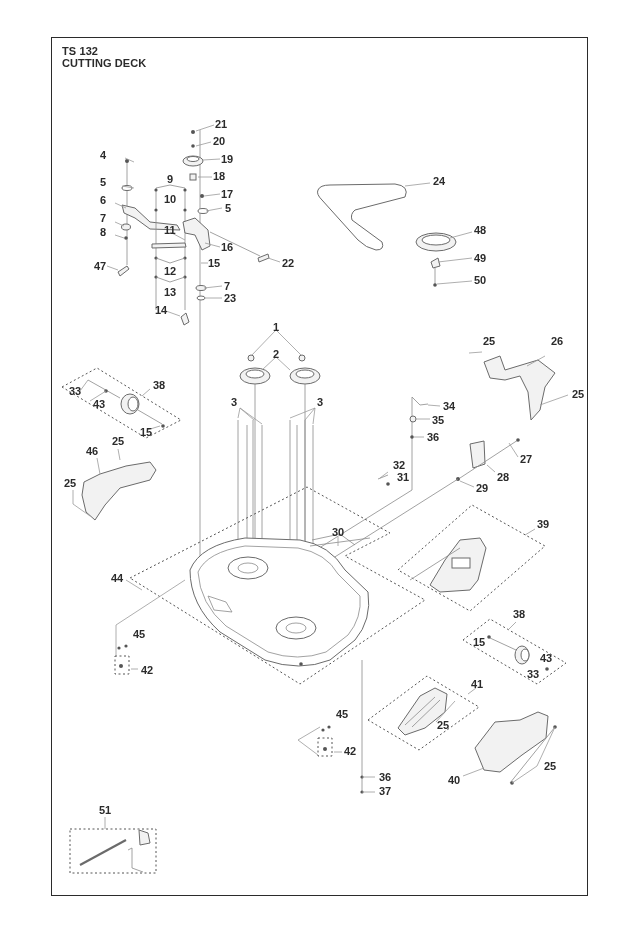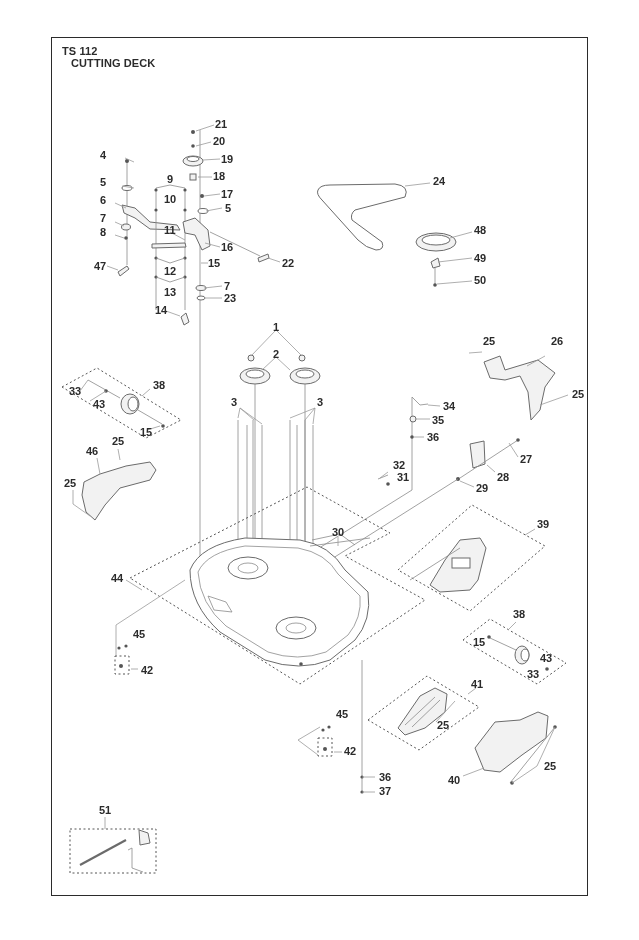--- a/index.html
+++ b/index.html
@@ -1,34 +1,34 @@
 <!DOCTYPE html>
 <html><head>
 <meta charset="utf-8">
 <style>
   html, body { margin:0; padding:0; background:#ffffff; }
   body { width:639px; height:940px; position:relative; overflow:hidden; font-family:"Liberation Sans", sans-serif; }
   #frame { position:absolute; left:51px; top:37px; width:537px; height:859px; border:1.5px solid #2b2b2b; box-sizing:border-box; }
   .title { position:absolute; left:62px; font-weight:bold; font-size:11px; color:#2b2b2b; line-height:12px; letter-spacing:0.1px; }
   #title1 { top:45px; }
-  #title2 { top:57px;margin-left:9px; }
+  #title2 { top:57px; }
   svg#diagram { position:absolute; left:0; top:0; }
   .callout { font-family:"Liberation Sans", sans-serif; font-weight:bold; font-size:11px; fill:#2b2b2b; }
   .lead { stroke:#9a9a9a; stroke-width:0.8; fill:none; }
   .dash { stroke:#555; stroke-width:1; fill:none; stroke-dasharray:2,2.5; }
   .part { stroke:#6b6b6b; stroke-width:1; fill:#f2f2f2; }
   .partw { stroke:#6b6b6b; stroke-width:1; fill:#ffffff; }
   .thin { stroke:#8a8a8a; stroke-width:0.8; fill:none; }
   .dot { fill:#555; }
 </style>
 </head>
 <body>
 
 <div id="frame"></div>
-<div class="title" id="title1">TS 112</div>
+<div class="title" id="title1">TS 132</div>
 <div class="title" id="title2">CUTTING DECK</div>
 
 <svg id="diagram" width="639" height="940" viewBox="0 0 639 940">
 
   <g>
     <line class="thin" x1="127" y1="160" x2="127" y2="265"></line>
     <circle class="dot" cx="127" cy="161" r="2"></circle>
     <ellipse class="partw" cx="127" cy="188" rx="5" ry="2.5"></ellipse>
     <path class="part" d="M122,205 L135,208 L150,222 L177,225 L180,230 L150,229 L135,218 L124,213 Z"></path>
     <ellipse class="part" cx="126" cy="227" rx="4.5" ry="3"></ellipse>

